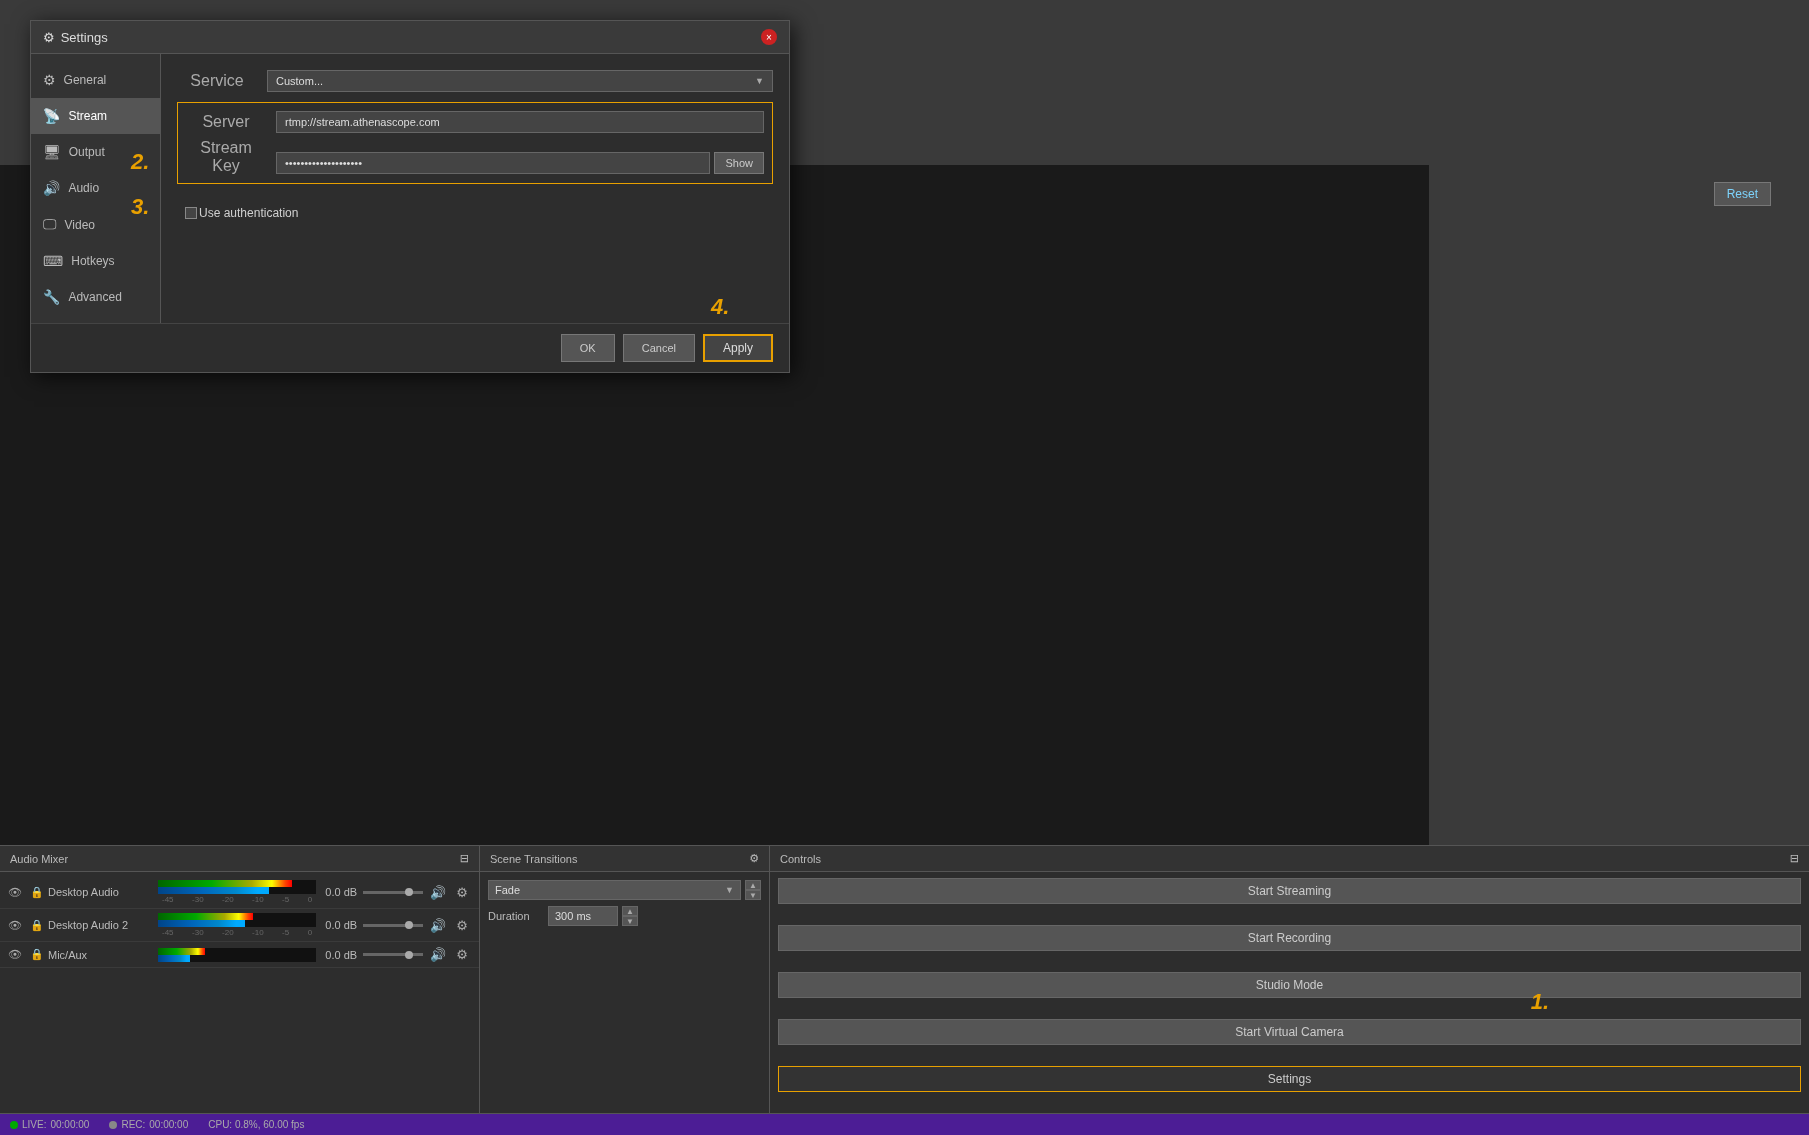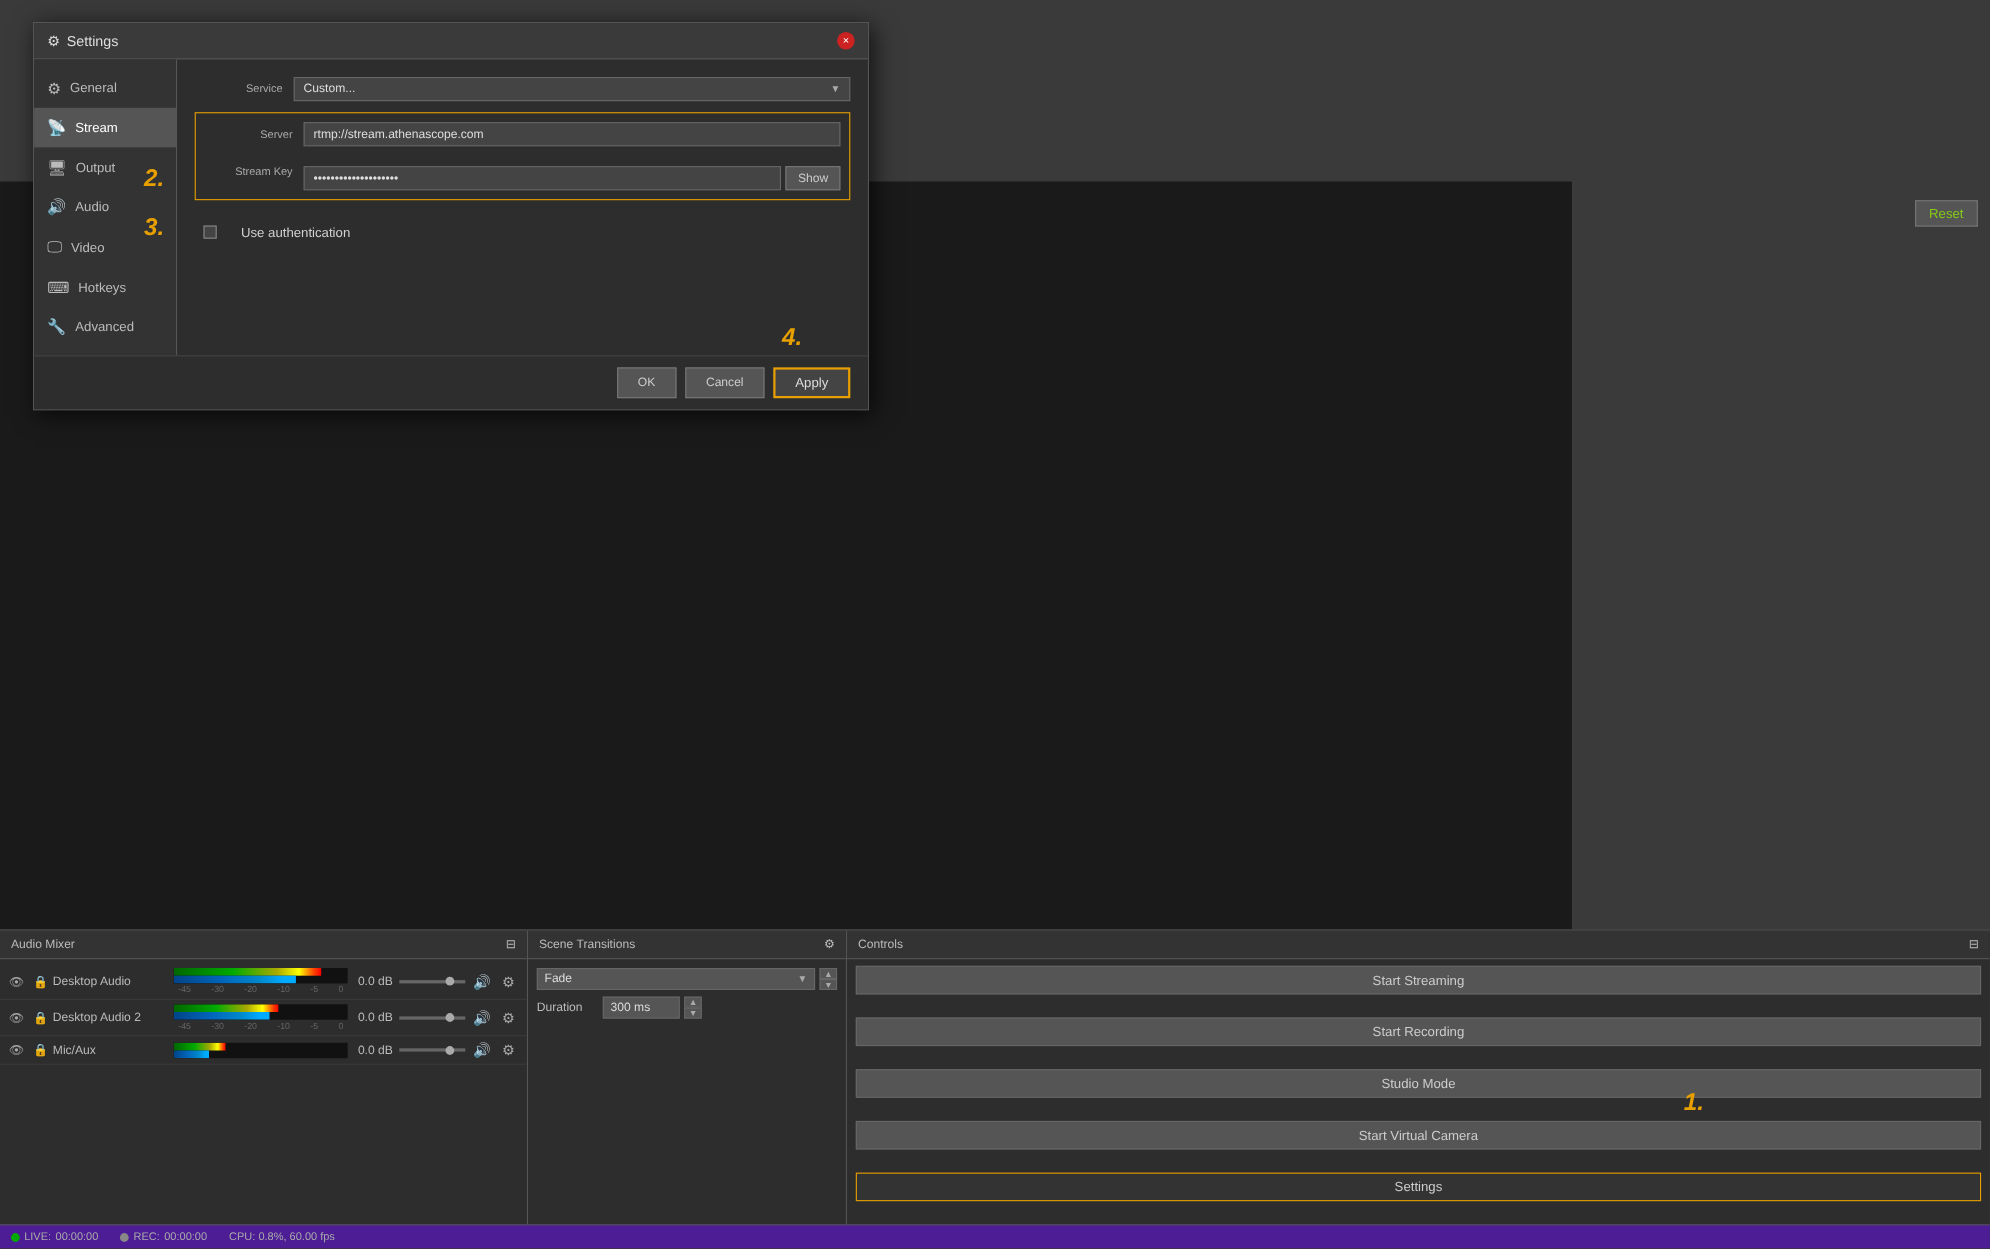--- a/index.html
+++ b/index.html
@@ -38,24 +38,24 @@
       left: 0;
       right: 380px;
       bottom: 0;
       background: #1a1a1a;
     }
 
     
     .reset-btn {
       position: absolute;
       top: 182px;
-      right: 11px;
+      right: 38px;
       background: #555;
       border: 1px solid #777;
-      color: #84cc16;
+      color: #7dd3fc;
       padding: 4px 12px;
       cursor: pointer;
       font-size: 12px;
     }
 
     
     .bottom-panel {
       position: absolute;
       bottom: 0;
       left: 0;
@@ -384,23 +384,23 @@
     }
 
     .form-row {
       display: flex;
       align-items: center;
       margin-bottom: 10px;
     }
 
     .form-label {
       width: 80px;
-      font-size: 10px;
+      font-size: 16px;
       color: #aaa;
-      text-align: right;
+      text-align: center;
       margin-right: 10px;
     }
 
     .form-control {
       flex: 1;
       background: #444;
       border: 1px solid #666;
       color: #ddd;
       padding: 4px 8px;
       font-size: 11px;
@@ -448,21 +448,21 @@
       color: #ccc;
       padding: 4px 10px;
       cursor: pointer;
       font-size: 11px;
       margin-left: 4px;
     }
 
     .auth-row {
       display: flex;
       align-items: center;
-      gap: 22px;
+      gap: 2px;
       margin-top: 12px;
       padding-left: 8px;
     }
 
     .checkbox {
       width: 12px;
       height: 12px;
       border: 1px solid #888;
       background: #444;
     }

